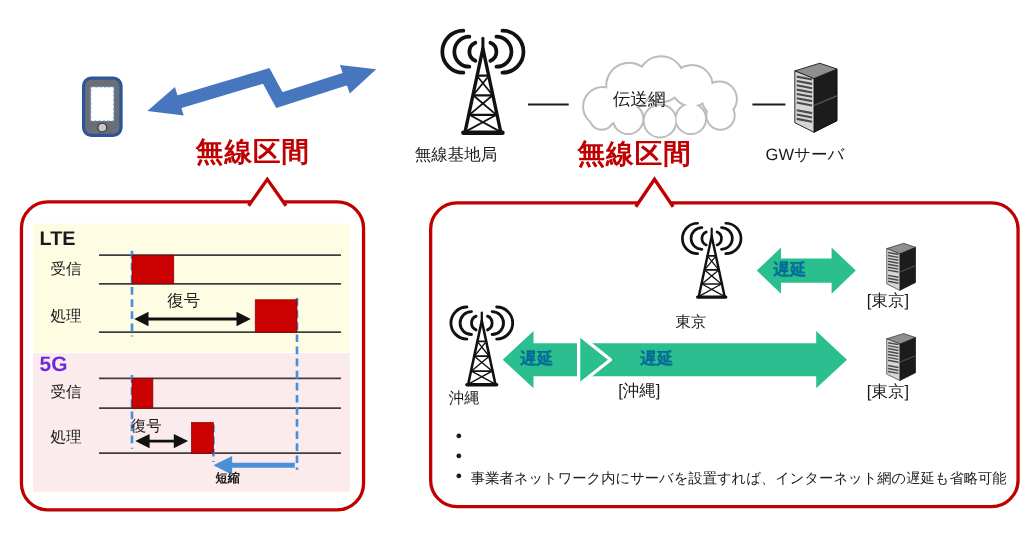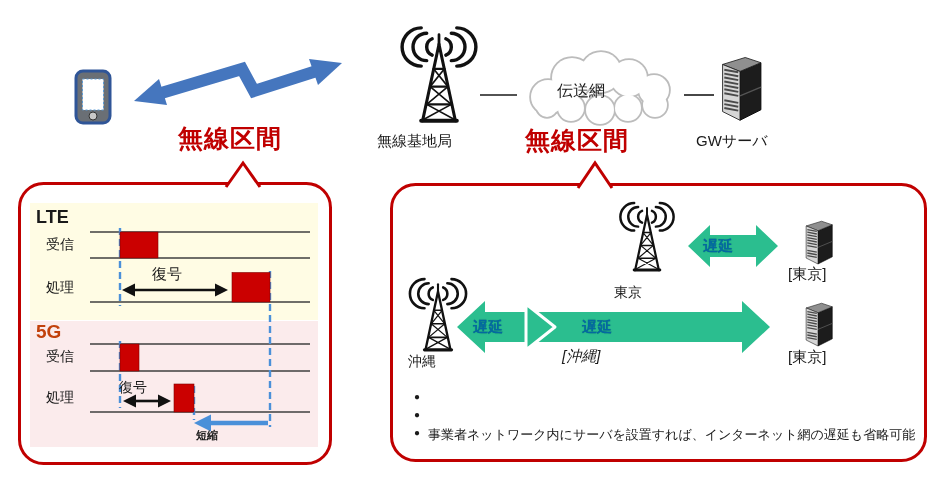--- a/index.html
+++ b/index.html
@@ -173,34 +173,34 @@
   <div class="lbl red-head ctr" style="left:525px;top:127px;width:130px;">無線区間</div>
   <div class="lbl icon-lbl ctr" style="left:377px;top:133px;width:100px;">無線基地局</div>
   <div class="lbl ctr" style="left:557px;top:83px;width:80px;font-size:16px;">伝送網</div>
   <div class="lbl icon-lbl ctr" style="left:696px;top:133px;width:80px;">GWサーバ</div>
 
   <div class="lbl bold" style="left:36px;top:208px;font-size:18px;">LTE</div>
   <div class="lbl small-lbl" style="left:46px;top:237px;">受信</div>
   <div class="lbl small-lbl" style="left:46px;top:280px;">処理</div>
   <div class="lbl ctr" style="left:152px;top:266px;width:60px;font-size:15px;">復号</div>
 
-  <div class="lbl bold" style="left:36px;top:322px;font-size:19px;color:#c2410c;">5G</div>
+  <div class="lbl bold" style="left:36px;top:322px;font-size:19px;color:#6d28d9;">5G</div>
   <div class="lbl small-lbl" style="left:46px;top:349px;">受信</div>
   <div class="lbl small-lbl" style="left:46px;top:390px;">処理</div>
   <div class="lbl ctr" style="left:119px;top:380px;width:58px;font-size:14px;">復号</div>
   <div class="lbl bold ctr" style="left:196px;top:430px;width:60px;font-size:11px;">短縮</div>
 
   <div class="lbl small-lbl ctr" style="left:614px;top:285px;width:60px;">東京</div>
   <div class="lbl white-lbl ctr" style="left:703px;top:238px;width:60px;">遅延</div>
   <div class="lbl icon-lbl ctr" style="left:788px;top:266px;width:60px;">[東京]</div>
 
   <div class="lbl small-lbl ctr" style="left:408px;top:354px;width:60px;">沖縄</div>
   <div class="lbl white-lbl ctr" style="left:473px;top:319px;width:60px;">遅延</div>
   <div class="lbl white-lbl ctr" style="left:582px;top:319px;width:60px;">遅延</div>
-  <div class="lbl icon-lbl ctr" style="left:562px;top:348px;width:60px;font-style:italic;">[沖縄]</div>
+  <div class="lbl icon-lbl ctr" style="left:562px;top:348px;width:60px;">[沖縄]</div>
   <div class="lbl icon-lbl ctr" style="left:788px;top:349px;width:60px;">[東京]</div>
 
   <div class="bullet-line" style="top:390px;">
     <span class="bullet-dot">●</span>
   </div>
   <div class="bullet-line" style="top:408px;">
     <span class="bullet-dot">●</span>
   </div>
   <div class="bullet-line" style="top:426px;">
     <span class="bullet-dot">●</span>

